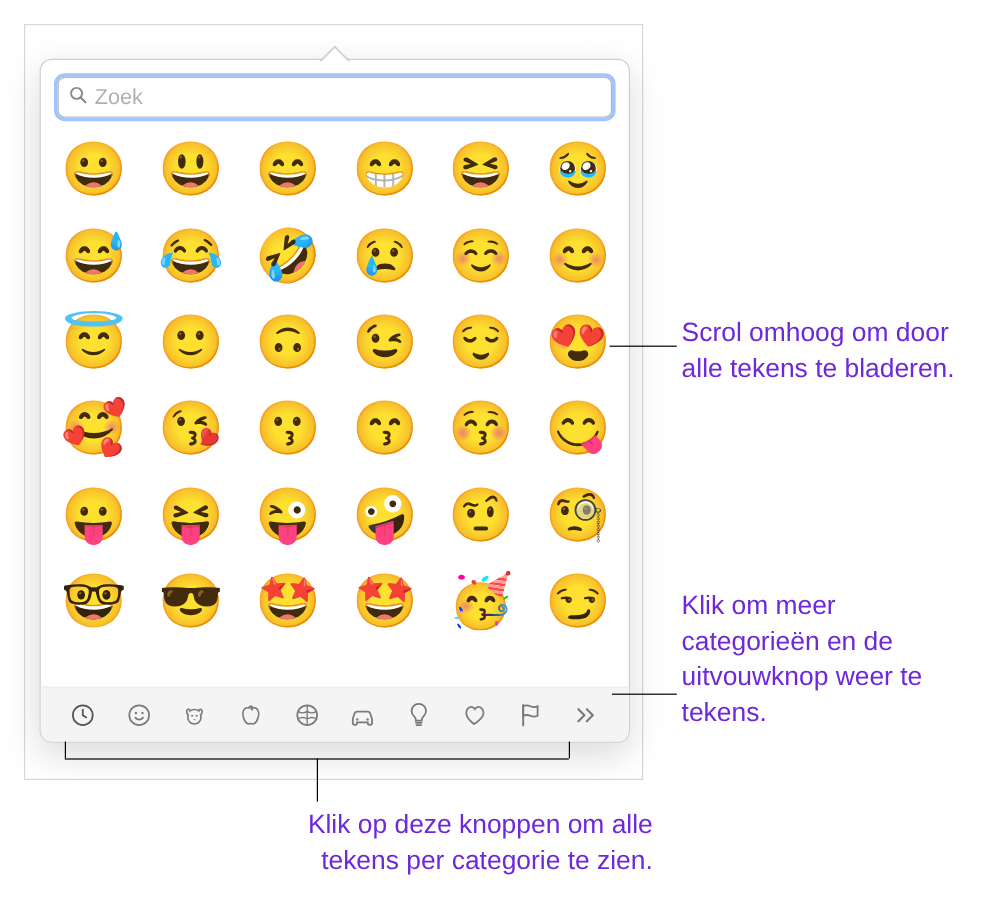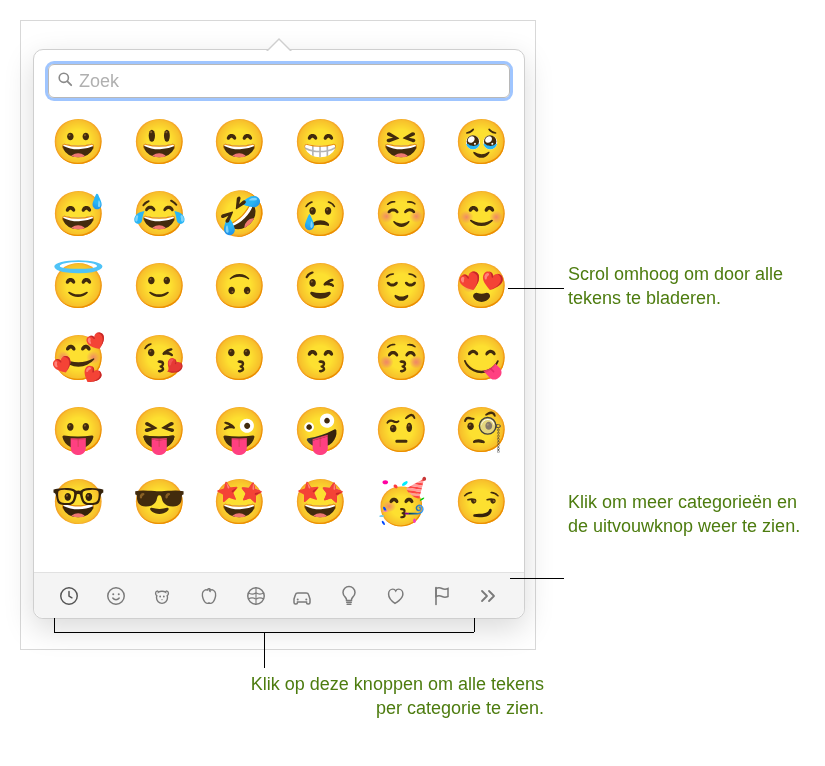--- a/index.html
+++ b/index.html
@@ -118,23 +118,23 @@
     border-radius: 6px;
     cursor: pointer;
     color: #7a7a7a;
   }
   .cat-btn svg { display: block; }
   .cat-btn.sel { color: #555; }
 
   
   .callout {
     position: absolute;
-    font-size: 18px;
+    font-size: 22px;
     line-height: 1.35;
-    color: #4d7c0f;
+    color: #6d28d9;
     max-width: 240px;
   }
   .c1 { left: 568px; top: 262px; }
   .c2 { left: 568px; top: 490px; }
   .c3 { left: 224px; top: 672px; text-align: right; max-width: 320px; }
 
   
   .line {
     position: absolute;
     background: #000;
@@ -280,14 +280,14 @@
 </div>
 
 <div class="line l1a"></div>
 <div class="line l2a"></div>
 <div class="line brk-h"></div>
 <div class="line brk-l"></div>
 <div class="line brk-r"></div>
 <div class="line brk-d"></div>
 
 <div class="callout c1">Scrol omhoog om door alle tekens te bladeren.</div>
-<div class="callout c2">Klik om meer categorieën en de uitvouwknop weer te zien.</div>
+<div class="callout c2">Klik om meer categorieën en de uitvouwknop weer te tekens.</div>
 <div class="callout c3">Klik op deze knoppen om alle tekens per categorie te zien.</div>
 
 </body></html>

